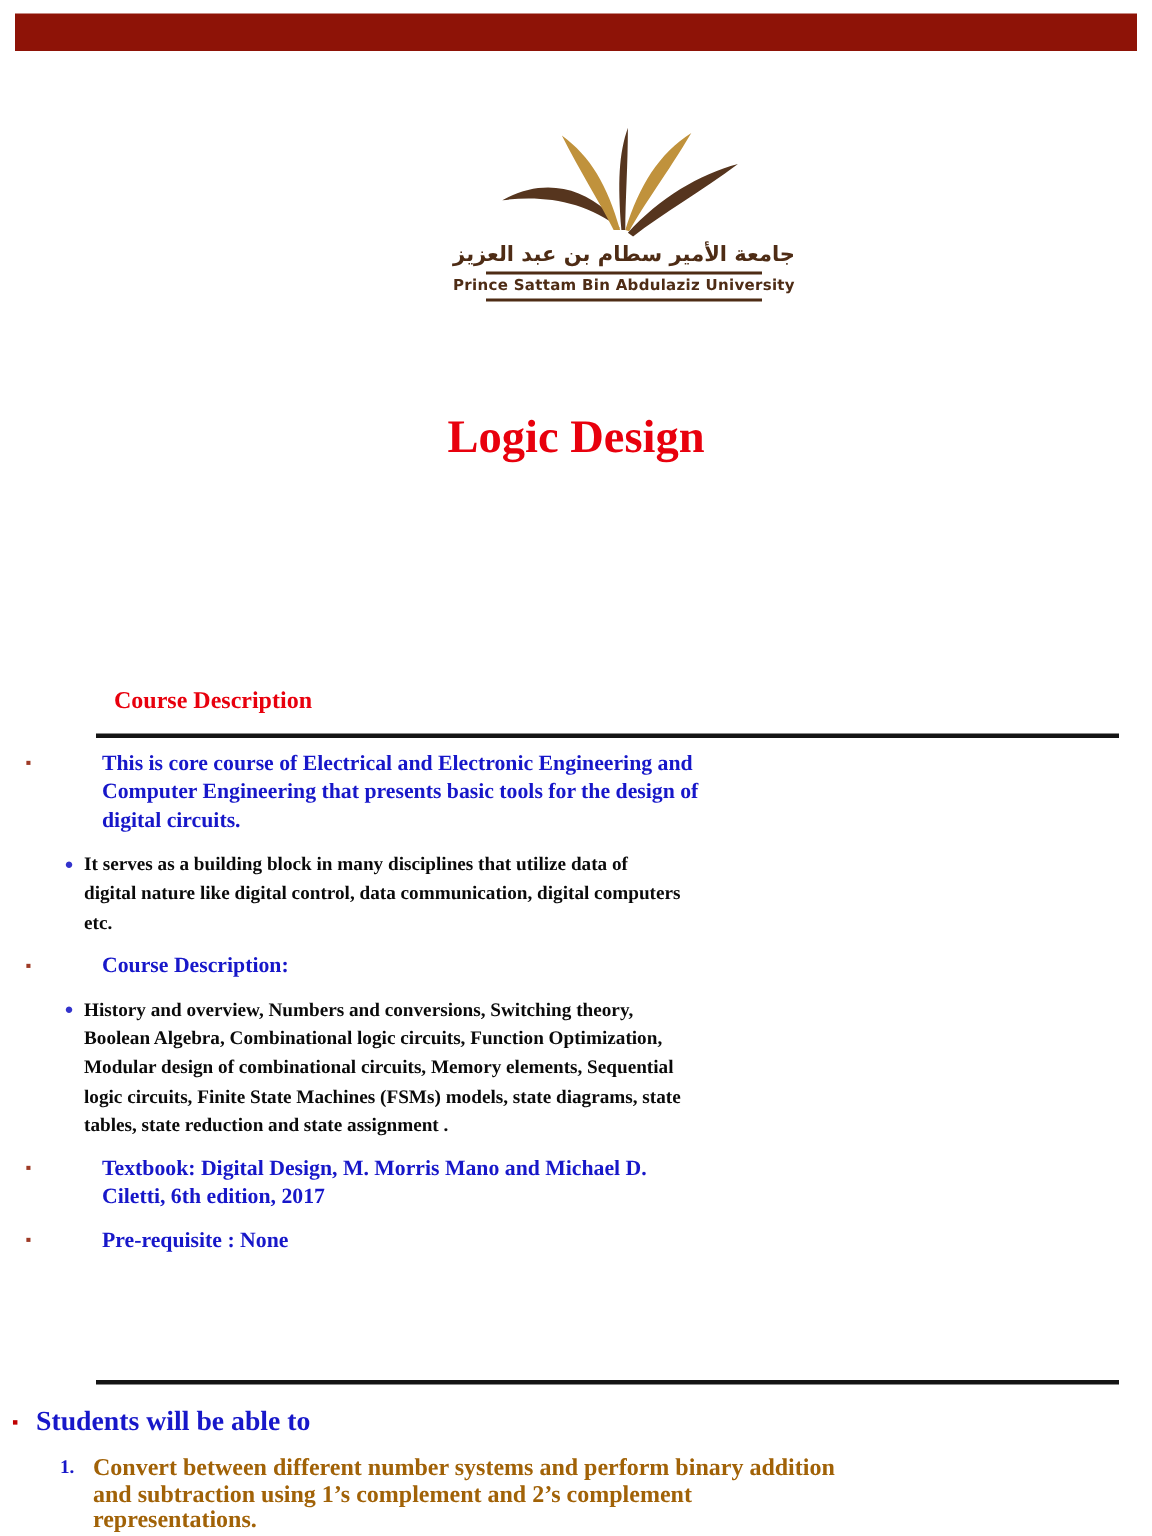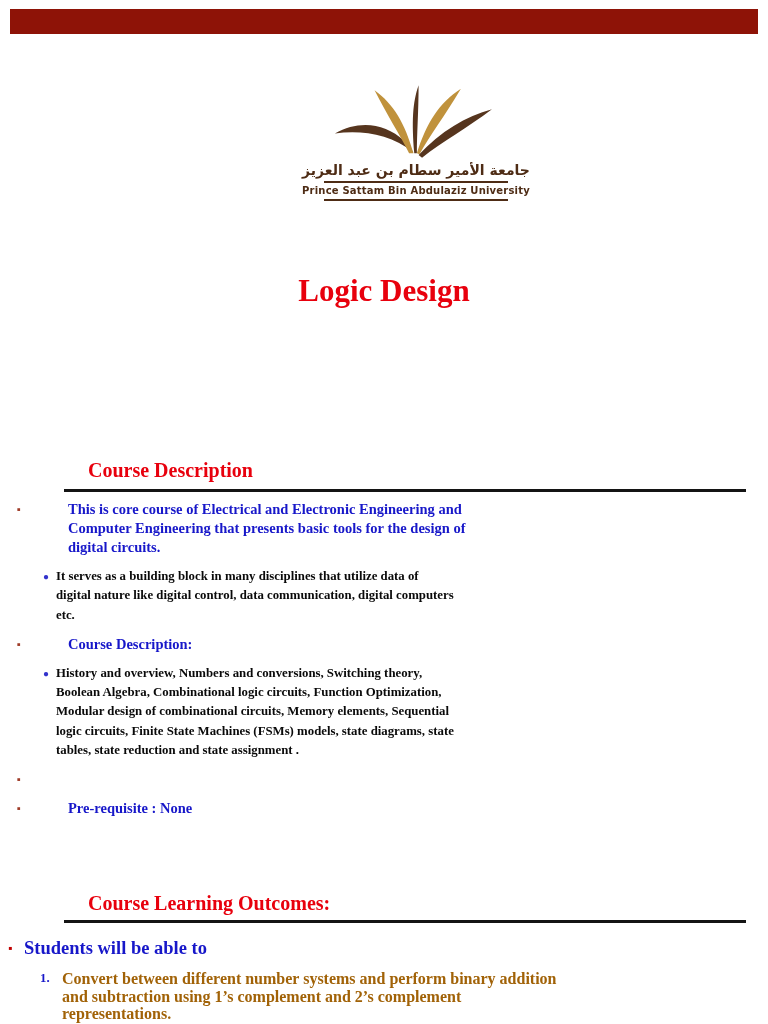--- a/index.html
+++ b/index.html
@@ -25,21 +25,21 @@
 
   .course-code {
     position:absolute; top:232px; left:0; width:768px; text-align:center;
     color:#e8000d; font-weight:bold; font-size:22px;
   }
   .course-title {
     position:absolute; top:273px; left:0; width:768px; text-align:center;
     color:#e8000d; font-weight:bold; font-size:31px;
   }
 
-  .slide-title { position:absolute; left:88px; color:#e8000d; font-weight:bold; font-size:20px; }
+  .slide-title { position:absolute; left:76px; color:#e8000d; font-weight:bold; font-size:16px; }
   .s2-title { top:459px; }
   .s3-title { top:892px; }
   .rule { position:absolute; left:64px; width:682px; height:3px; background:#141414; }
   .rule-s2 { top:489px; }
   .rule-s3 { top:920px; }
 
   .s2-body { position:absolute; left:0; top:500px; width:768px; }
   .row { display:flex; align-items:flex-start; margin-bottom:10px; }
   .row .txt { white-space:pre-line; }
   .row.l1 { padding-left:17px; }
@@ -103,28 +103,29 @@
     <div class="row l2">
       <span class="marker">●</span>
       <span class="txt">History and overview, Numbers and conversions, Switching theory,
 Boolean Algebra, Combinational logic circuits, Function Optimization,
 Modular design of combinational circuits, Memory elements, Sequential
 logic circuits, Finite State Machines (FSMs) models, state diagrams, state
 tables, state reduction and state assignment .</span>
     </div>
     <div class="row l1">
       <span class="marker">▪</span>
+      <span class="txt">Textbook: Digital Design, M. Morris Mano and Michael D.
+Ciletti, 6th edition, 2017</span>
     </div>
     <div class="row l1">
       <span class="marker">▪</span>
       <span class="txt">Pre-requisite : None</span>
     </div>
   </div>
 
-  <div class="slide-title s3-title">Course Learning Outcomes:</div>
   <div class="rule rule-s3"></div>
 
   <div class="s3-heading">
     <span class="marker">▪</span>
     <span class="txt">Students will be able to</span>
   </div>
 
   <div class="s3-item">
     <span class="num">1.</span>
     <span class="txt">Convert between different number systems and perform binary addition

